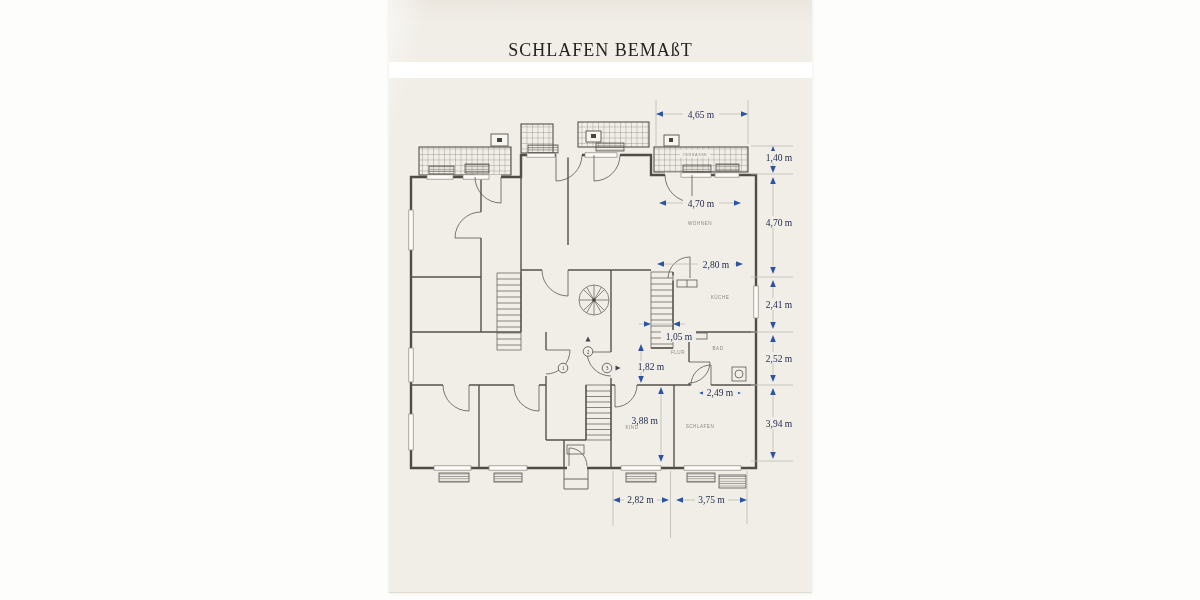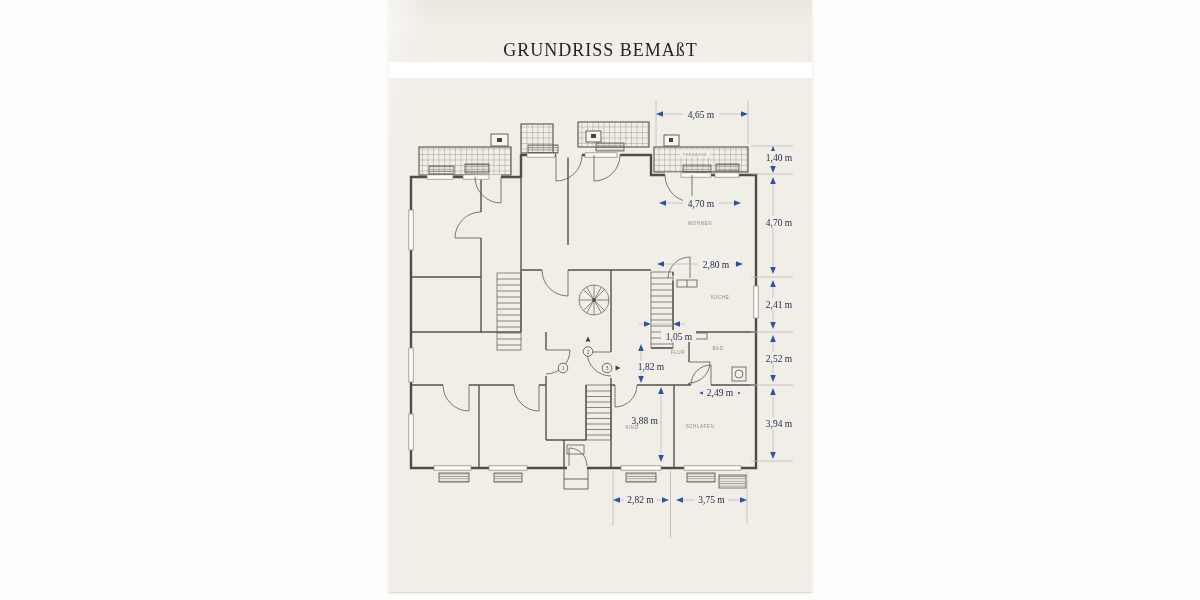--- a/index.html
+++ b/index.html
@@ -51,21 +51,21 @@
   .numc{stroke:#4e4b46;stroke-width:0.8;fill:#f1eee8;}
   .numt{fill:#3c3e45;font-family:"Liberation Serif",serif;font-size:5.5px;text-anchor:middle;}
   .dn{fill:#43454c;stroke:none;}
 </style>
 </head>
 <body>
 
 <div class="stage">
   <div class="page">
     <div class="white-band"></div>
-    <div class="title">GRUNDRISS BEMAßT</div>
+    <div class="title">SCHLAFEN BEMAßT</div>
 
     <svg class="plan" viewBox="0 0 423 592">
       <defs>
         <pattern id="gridp" width="5.5" height="5.5" patternUnits="userSpaceOnUse">
           <path d="M5.5 0H0V5.5" fill="none" stroke="#726e66" stroke-width="0.6"></path>
         </pattern>
         <pattern id="radp" width="4" height="2.4" patternUnits="userSpaceOnUse">
           <path d="M0 1.2H4" stroke="#56534d" stroke-width="0.55"></path>
         </pattern>
       </defs>

